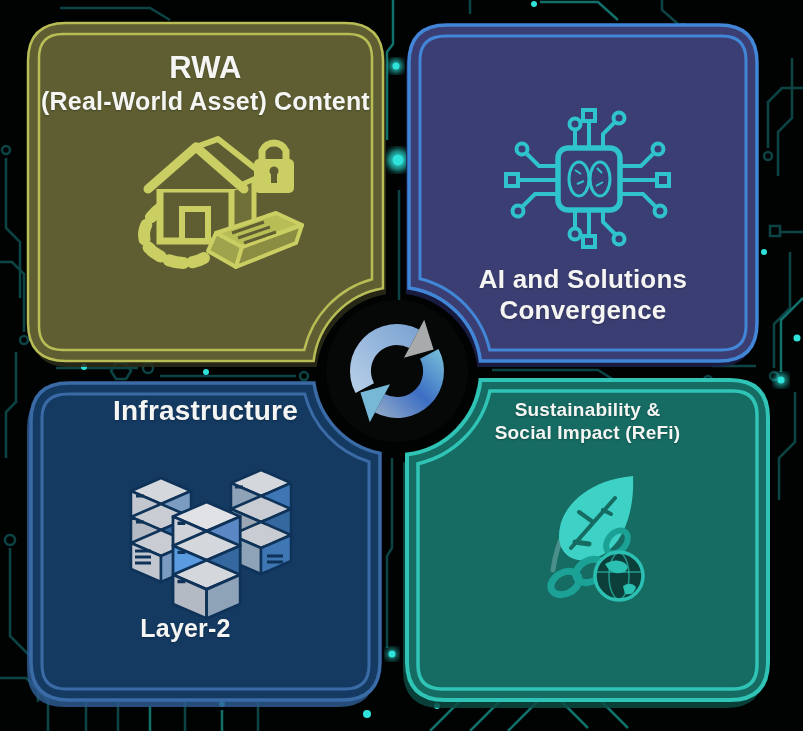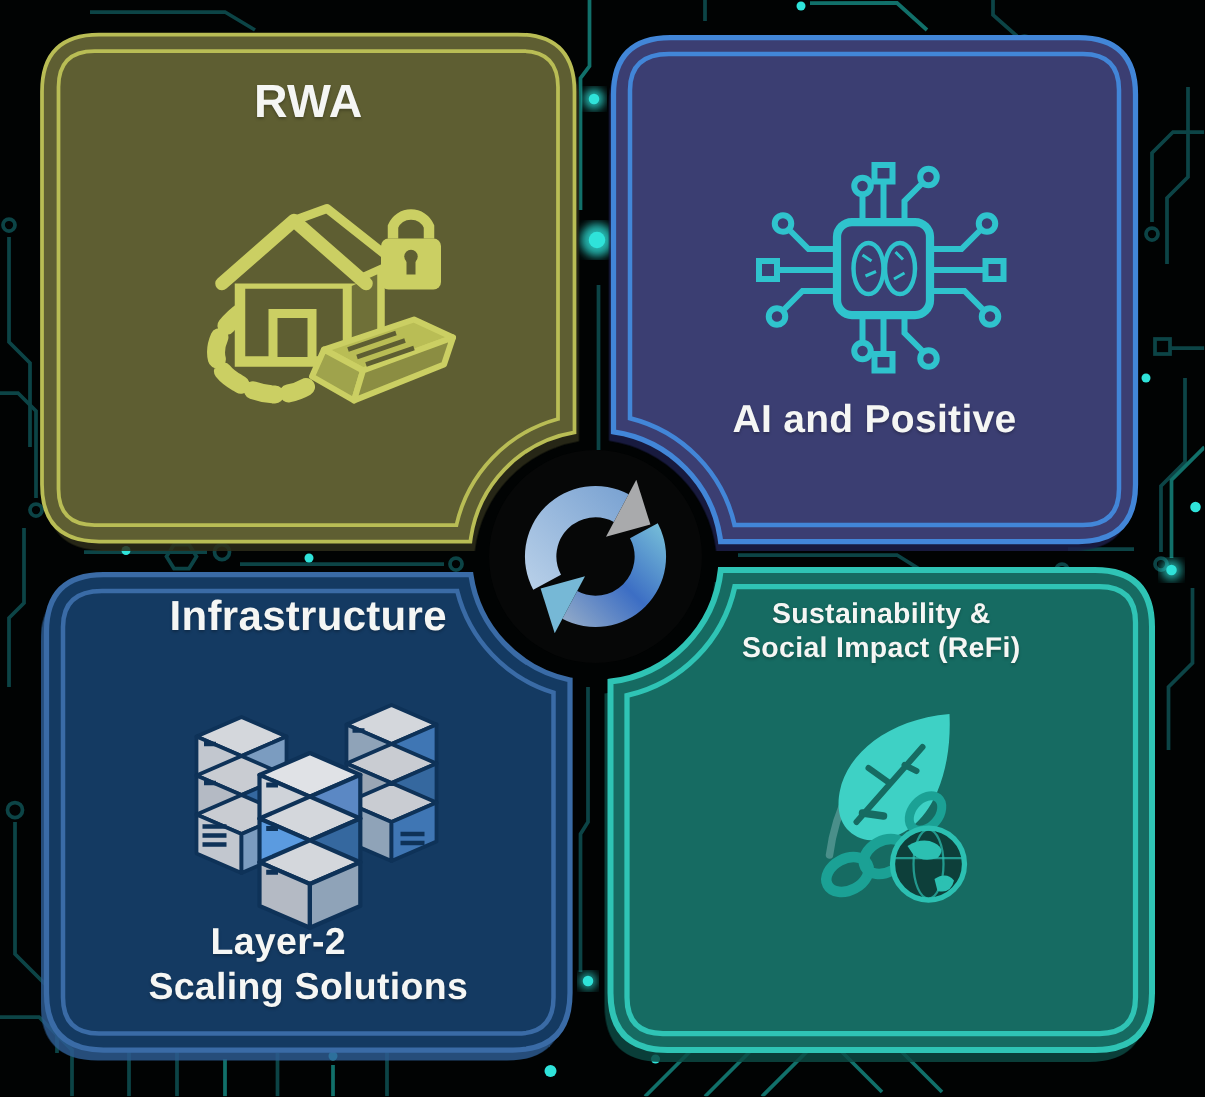--- a/index.html
+++ b/index.html
@@ -267,32 +267,33 @@
       <circle cx="397" cy="371" r="71" fill="#060707"></circle>
       <path d="M355.5 393.1 A 47 47 0 0 1 419.1 329.5 L 409.2 348.0 A 26 26 0 0 0 374.0 383.2 Z" fill="url(#gA)"></path>
       <polygon points="424.2,319.8 433.6,349.6 404.0,357.8" fill="#a9aaac"></polygon>
       <path d="M355.5 393.1 A 47 47 0 0 1 419.1 329.5 L 409.2 348.0 A 26 26 0 0 0 374.0 383.2 Z" fill="url(#gB)" transform="rotate(180 397 371)"></path>
       <polygon points="424.2,319.8 433.6,349.6 404.0,357.8" fill="#76b8d6" transform="rotate(180 397 371)"></polygon>
     </g>
   </svg>
 
   <div class="txt t-rwa">
     <span class="l1">RWA</span>
+    <span class="l2">(Real-World Asset) Content</span>
   </div>
 
   <div class="txt t-ai">
-    <span class="l1">AI and Positive</span>
+    <span class="l1">AI and Solutions</span>
+    <span class="l2">Convergence</span>
   </div>
 
   <div class="txt t-web3">
     <span class="l2">Infrastructure</span>
   </div>
   <div class="txt s-web3">
     <span class="l1">Layer-2</span>
-    <span class="l2">Scaling Solutions</span>
   </div>
 
   <div class="txt t-refi">
     <span class="l1">Sustainability &amp;</span>
     <span class="l2">Social Impact (ReFi)</span>
   </div>
 
 </div>
 
 </body></html>

